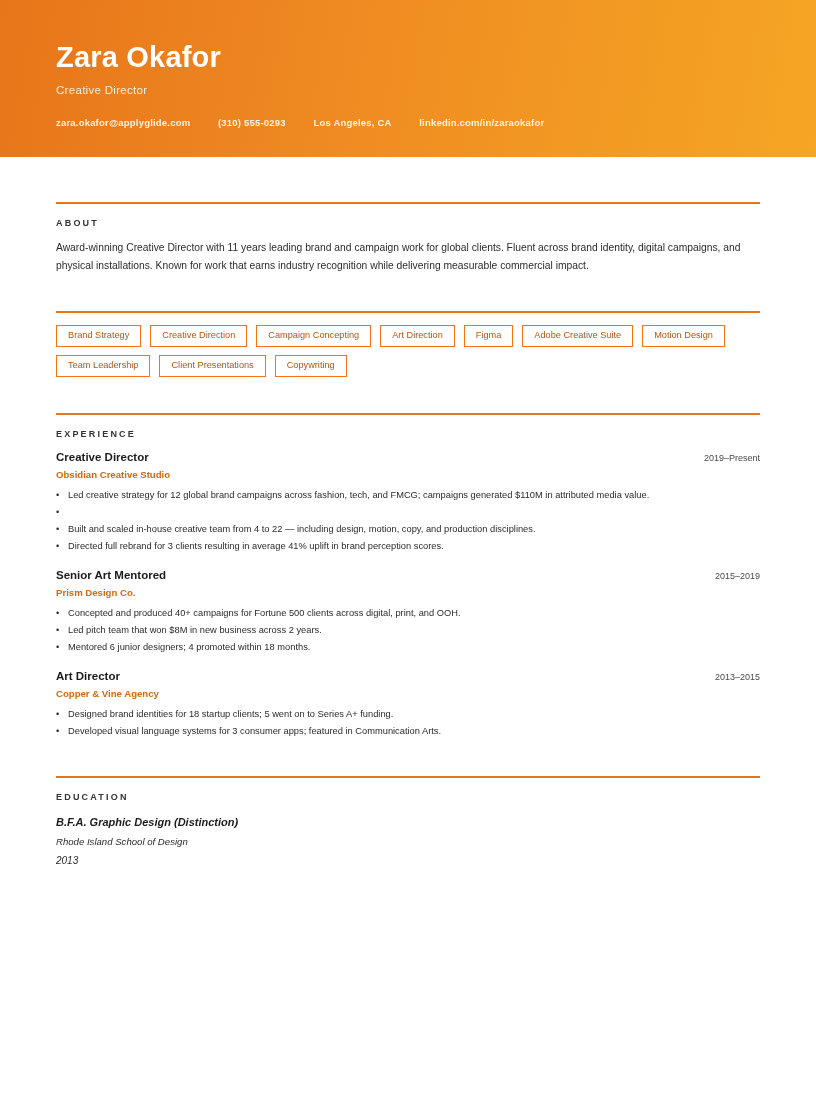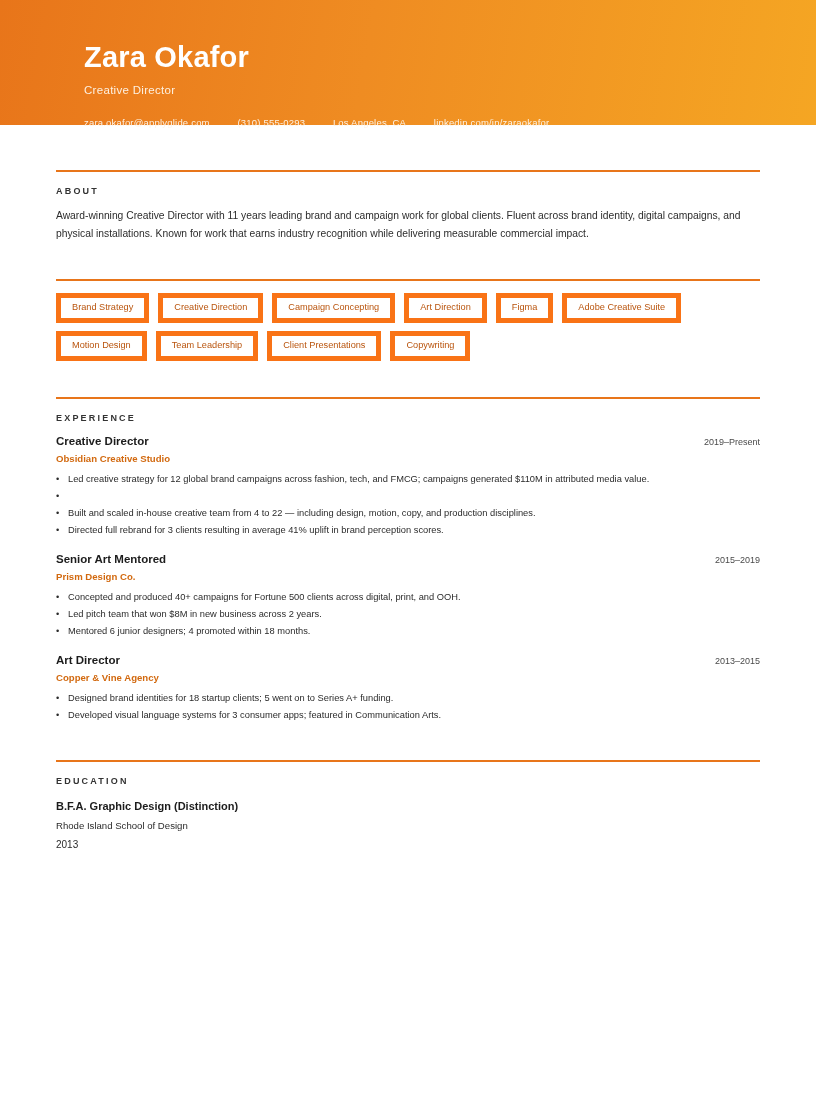--- a/index.html
+++ b/index.html
@@ -9,43 +9,44 @@
     height: 1100px;
     background: #ffffff;
     font-family: "Liberation Sans", sans-serif;
     color: #222222;
     overflow: hidden;
   }
 
   
   .header {
     position: relative;
-    height: 125px;
+    height: 157px;
     background: linear-gradient(100deg, #e8751a 0%, #ef8c22 45%, #f5a623 100%);
-    padding: 30px 56px 0 84px;
+    padding: 30px 56px 0 56px;
   }
   .header-name {
     font-size: 29px;
     font-weight: bold;
     color: #ffffff;
     letter-spacing: 0.2px;
     margin: 12px 0 0 0;
     line-height: 1.1;
   }
   .header-title {
     font-size: 11.5px;
     color: #fdf0e0;
     margin-top: 10px;
     letter-spacing: 0.3px;
   }
   .header-contact {
     margin-top: 21px;
     font-size: 9.5px;
     color: #fdf3e6;
     letter-spacing: 0.2px;
+    font-weight: bold;
   }
   .header-contact span.item { display: inline-block; }
   .header-contact span.sep { display: inline-block; width: 22px; }
 
   
   .content {
     padding: 9px 56px;
   }
   .rule {
     height: 2px;
@@ -69,21 +70,21 @@
 
   
   .skills {
     margin-top: 12px;
     display: flex;
     flex-wrap: wrap;
     gap: 8px 9px;
     max-width: 706px;
   }
   .skill-chip {
-    border: 5px solid #f97316;
+    border: 1px solid #f97316;
     color: #b9540d;
     font-size: 9.2px;
     padding: 5px 11px 6px 11px;
     line-height: 1;
     white-space: nowrap;
   }
 
   
   .jobs { margin-top: 10px; }
   .job { margin-top: 14px; }
@@ -115,21 +116,21 @@
     line-height: 1.82;
     color: #2b2b2b;
   }
   .bullet .dot {
     width: 12px;
     flex: 0 0 12px;
     color: #2b2b2b;
   }
 
   
-  .edu { margin-top: 14px; }
+  .edu { margin-top: 14px; font-style: italic; }
   .edu-degree {
     font-size: 11px;
     font-weight: bold;
     color: #1c1c1c;
   }
   .edu-school {
     font-size: 9.6px;
     color: #2b2b2b;
     margin-top: 8px;
   }

